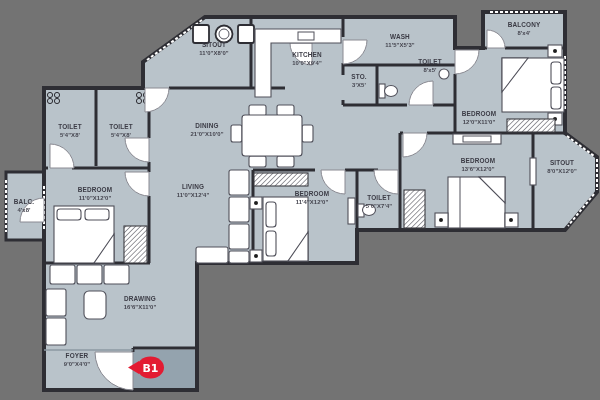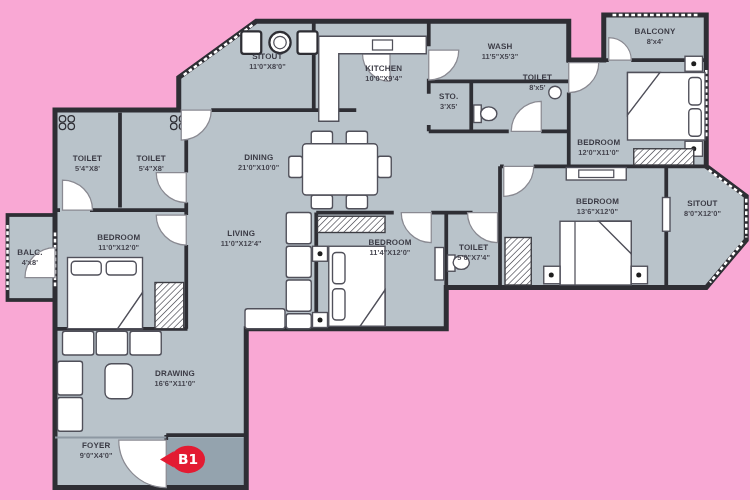--- a/index.html
+++ b/index.html
@@ -1,16 +1,16 @@
 <!DOCTYPE html>
 <html><head>
 <meta charset="utf-8">
 <style>
   html,body{margin:0;padding:0;background:#fff;}
-  .stage{width:600px;height:400px;position:relative;background:#f9a8d4;overflow:hidden;}
+  .stage{width:600px;height:400px;position:relative;background:#737373;overflow:hidden;}
   svg{display:block;}
   .floor{fill:#b9c3ca;}
   .wall{stroke:#2e2e34;fill:none;stroke-linecap:butt;}
   .wall-ext{stroke-width:4;}
   .wall-int{stroke-width:3;}
   .thinline{stroke:#8d98a2;stroke-width:1.5;fill:none;}
   .win{stroke:#ffffff;stroke-width:2;stroke-dasharray:3 2;fill:none;}
   .furn{fill:#ffffff;stroke:#50505a;stroke-width:1.1;}
   .furn2{fill:#ffffff;stroke:#2e2e34;stroke-width:1.8;}
   .ln{fill:none;stroke:#50505a;stroke-width:1;}

